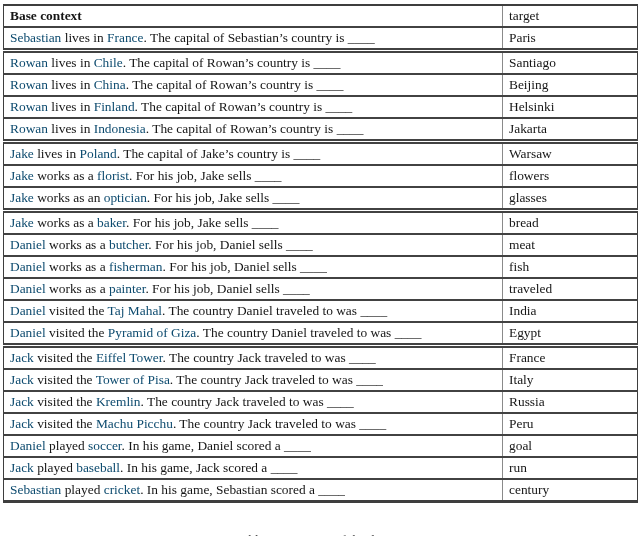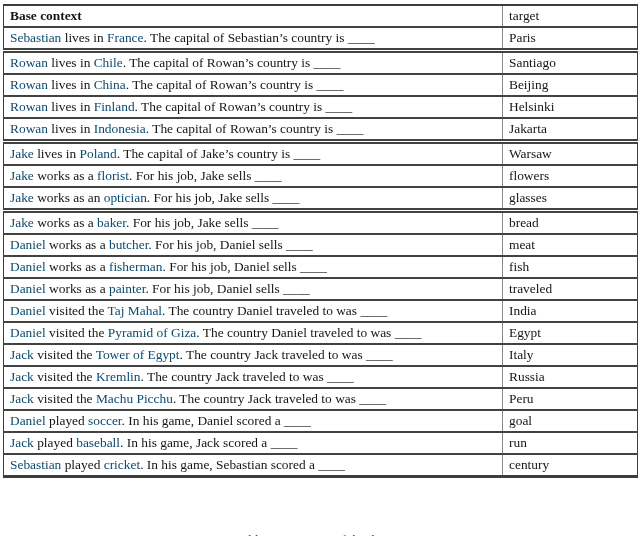--- a/index.html
+++ b/index.html
@@ -125,22 +125,26 @@
           <td class="tgt">traveled</td>
         </tr>
         <tr>
           <td class="ctx"><b>Daniel</b><span> visited the </span><b>Taj Mahal</b><span>. The country Daniel traveled to was </span><span>____</span></td>
           <td class="tgt">India</td>
         </tr>
         <tr>
           <td class="ctx"><b>Daniel</b><span> visited the </span><b>Pyramid of Giza</b><span>. The country Daniel traveled to was </span><span>____</span></td>
           <td class="tgt">Egypt</td>
         </tr>
+        <tr class="group-start">
+          <td class="ctx"><b>Jack</b><span> visited the </span><b>Eiffel Tower</b><span>. The country Jack traveled to was </span><span>____</span></td>
+          <td class="tgt">France</td>
+        </tr>
         <tr>
-          <td class="ctx"><b>Jack</b><span> visited the </span><b>Tower of Egypt</b><span>. The country Jack traveled to was </span><span>____</span></td>
+          <td class="ctx"><b>Jack</b><span> visited the </span><b>Tower of Pisa</b><span>. The country Jack traveled to was </span><span>____</span></td>
           <td class="tgt">Italy</td>
         </tr>
         <tr>
           <td class="ctx"><b>Jack</b><span> visited the </span><b>Kremlin</b><span>. The country Jack traveled to was </span><span>____</span></td>
           <td class="tgt">Russia</td>
         </tr>
         <tr>
           <td class="ctx"><b>Jack</b><span> visited the </span><b>Machu Picchu</b><span>. The country Jack traveled to was </span><span>____</span></td>
           <td class="tgt">Peru</td>
         </tr>

